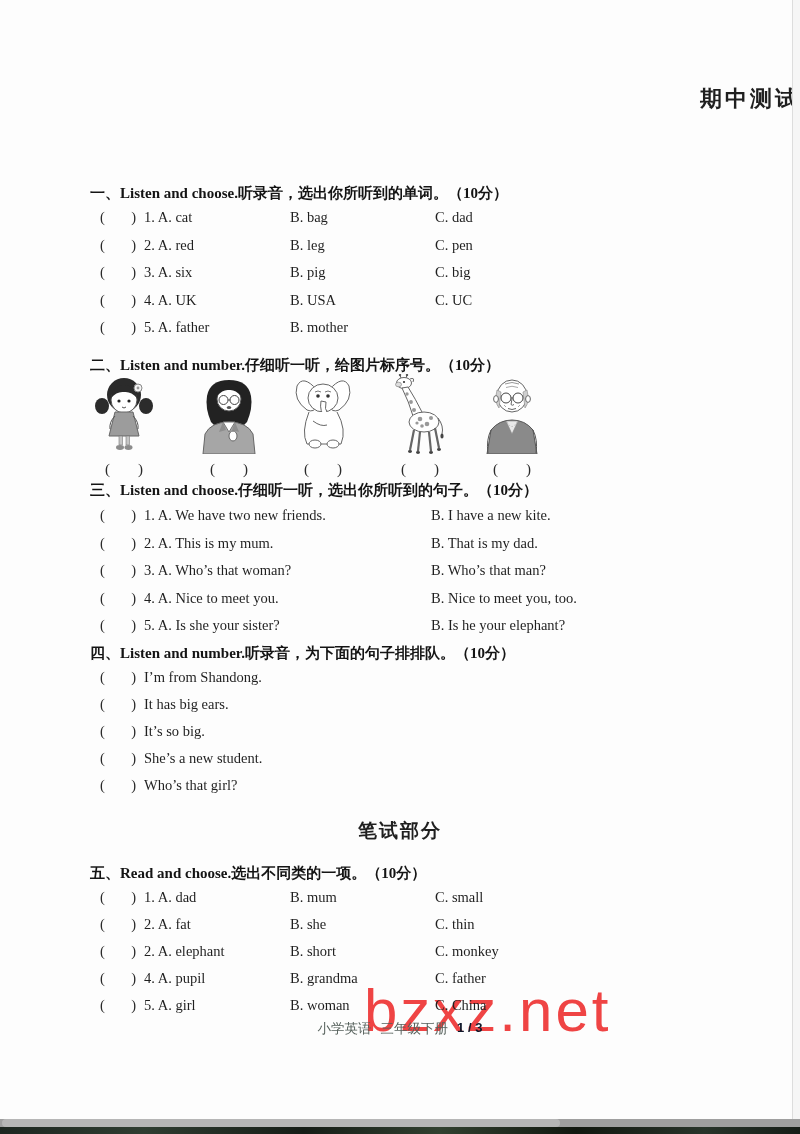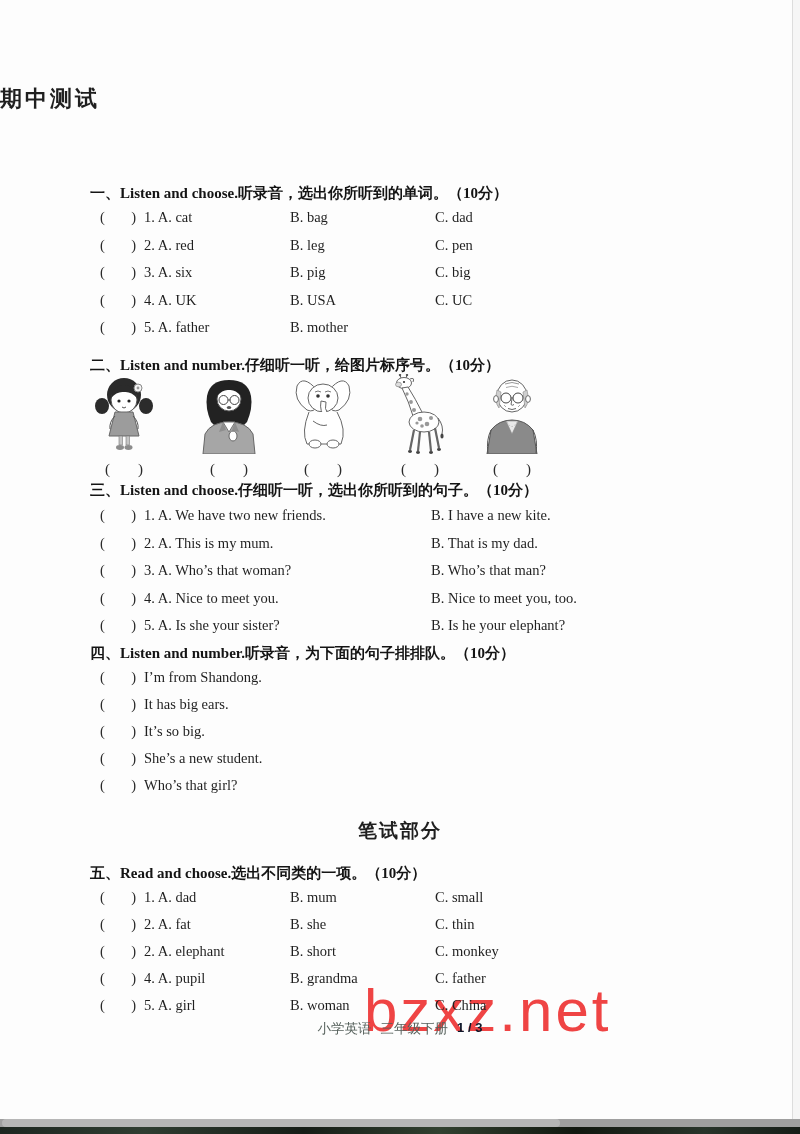--- a/index.html
+++ b/index.html
@@ -1,19 +1,19 @@
 <!DOCTYPE html>
 <html><head>
 <meta charset="utf-8">
 <style>
   html,body{margin:0;padding:0;}
   .screen{position:relative;width:800px;height:1134px;background:#fdfdfd;overflow:hidden;
           font-family:"Liberation Serif","DejaVu Serif",serif;color:#1f1f1f;}
   .abs{position:absolute;left:0;right:0;z-index:2;}
-  .title{margin:0;text-align:left;font-size:22px;font-weight:700;letter-spacing:3px;
+  .title{margin:0;text-align:right;font-size:22px;font-weight:700;letter-spacing:3px;
          font-family:Liberation Sans, sans-serif;}
   .part{margin:0;text-align:center;font-size:19px;font-weight:700;letter-spacing:2px;
         font-family:"Liberation Sans","DejaVu Sans",sans-serif;}
   .sec{padding-left:62px;font-size:15px;font-weight:700;color:#141414;margin-left:28px;}
   .rows{font-size:14.5px;}
   .qrow{height:27.5px;padding-left:100px;display:grid;grid-template-columns:190px 145px auto;align-items:baseline;}
   .qrow.h27{height:27px;}
   .qrow.c2{grid-template-columns:331px auto;}
   .s4row{height:27px;padding-left:100px;}
   .pg{display:inline-flex;justify-content:space-between;width:36px;margin-right:8px;color:#2a2a2a;}

